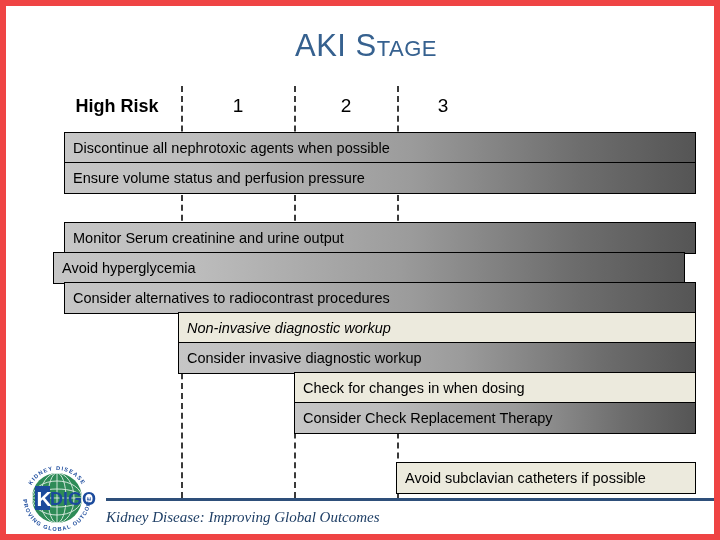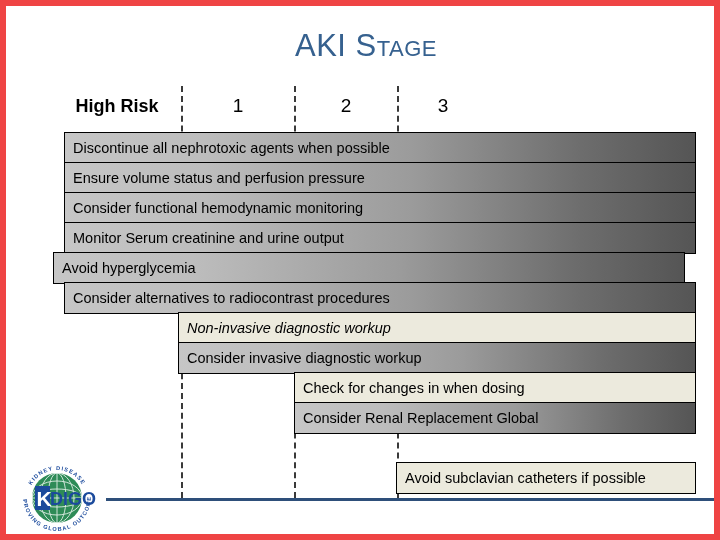--- a/index.html
+++ b/index.html
@@ -152,51 +152,49 @@
   <div class="divider" id="div-2"></div>
   <div class="divider" id="div-3"></div>
 
   <div id="bars">
       <div class="bar grad" style="left: 58px; top: 126px; width: 632px;">
         <span>Discontinue all nephrotoxic agents when possible</span>
       </div>
       <div class="bar grad" style="left: 58px; top: 156px; width: 632px;">
         <span>Ensure volume status and perfusion pressure</span>
       </div>
-      <div class="bar grad" style="left: 58px; top: 186px; width: 632px;">
-        <span>Consider functional hemodynamic monitoring</span>
-      </div>
       <div class="bar grad" style="left: 58px; top: 216px; width: 632px;">
         <span>Monitor Serum creatinine and urine output</span>
       </div>
       <div class="bar grad" style="left: 47px; top: 246px; width: 632px;">
         <span>Avoid hyperglycemia</span>
       </div>
       <div class="bar grad" style="left: 58px; top: 276px; width: 632px;">
         <span>Consider alternatives to radiocontrast procedures</span>
       </div>
       <div class="bar cream" style="left: 172px; top: 306px; width: 518px; font-style: italic;">
         <span>Non-invasive diagnostic workup</span>
       </div>
       <div class="bar grad" style="left: 172px; top: 336px; width: 518px;">
         <span>Consider invasive diagnostic workup</span>
       </div>
       <div class="bar cream" style="left: 288px; top: 366px; width: 402px;">
         <span>Check for changes in when dosing</span>
       </div>
       <div class="bar grad" style="left: 288px; top: 396px; width: 402px;">
-        <span>Consider Renal Replacement Global</span>
+        <span>Consider Check Replacement Therapy</span>
       </div>
       <div class="bar cream" style="left: 390px; top: 456px; width: 300px;">
         <span>Avoid subclavian catheters if possible</span>
       </div>
     </div>
 
   <div id="footer-rule"></div>
 
+  <div id="footer-tagline">Kidney Disease: Improving Global Outcomes</div>
 
   <div id="logo">
     <svg width="86" height="86" viewBox="0 0 86 86">
       <defs>
         <path id="ringTop" d="M 14,46 A 29,29 0 0 1 72,46" fill="none"></path>
         <path id="ringBot" d="M 9,44 A 34,34 0 0 0 77,44" fill="none"></path>
       </defs>
 
       <circle cx="43" cy="45" r="25" fill="#2e8b57"></circle>
       <g stroke="#ffffff" stroke-width="0.9" fill="none" opacity="0.85">

